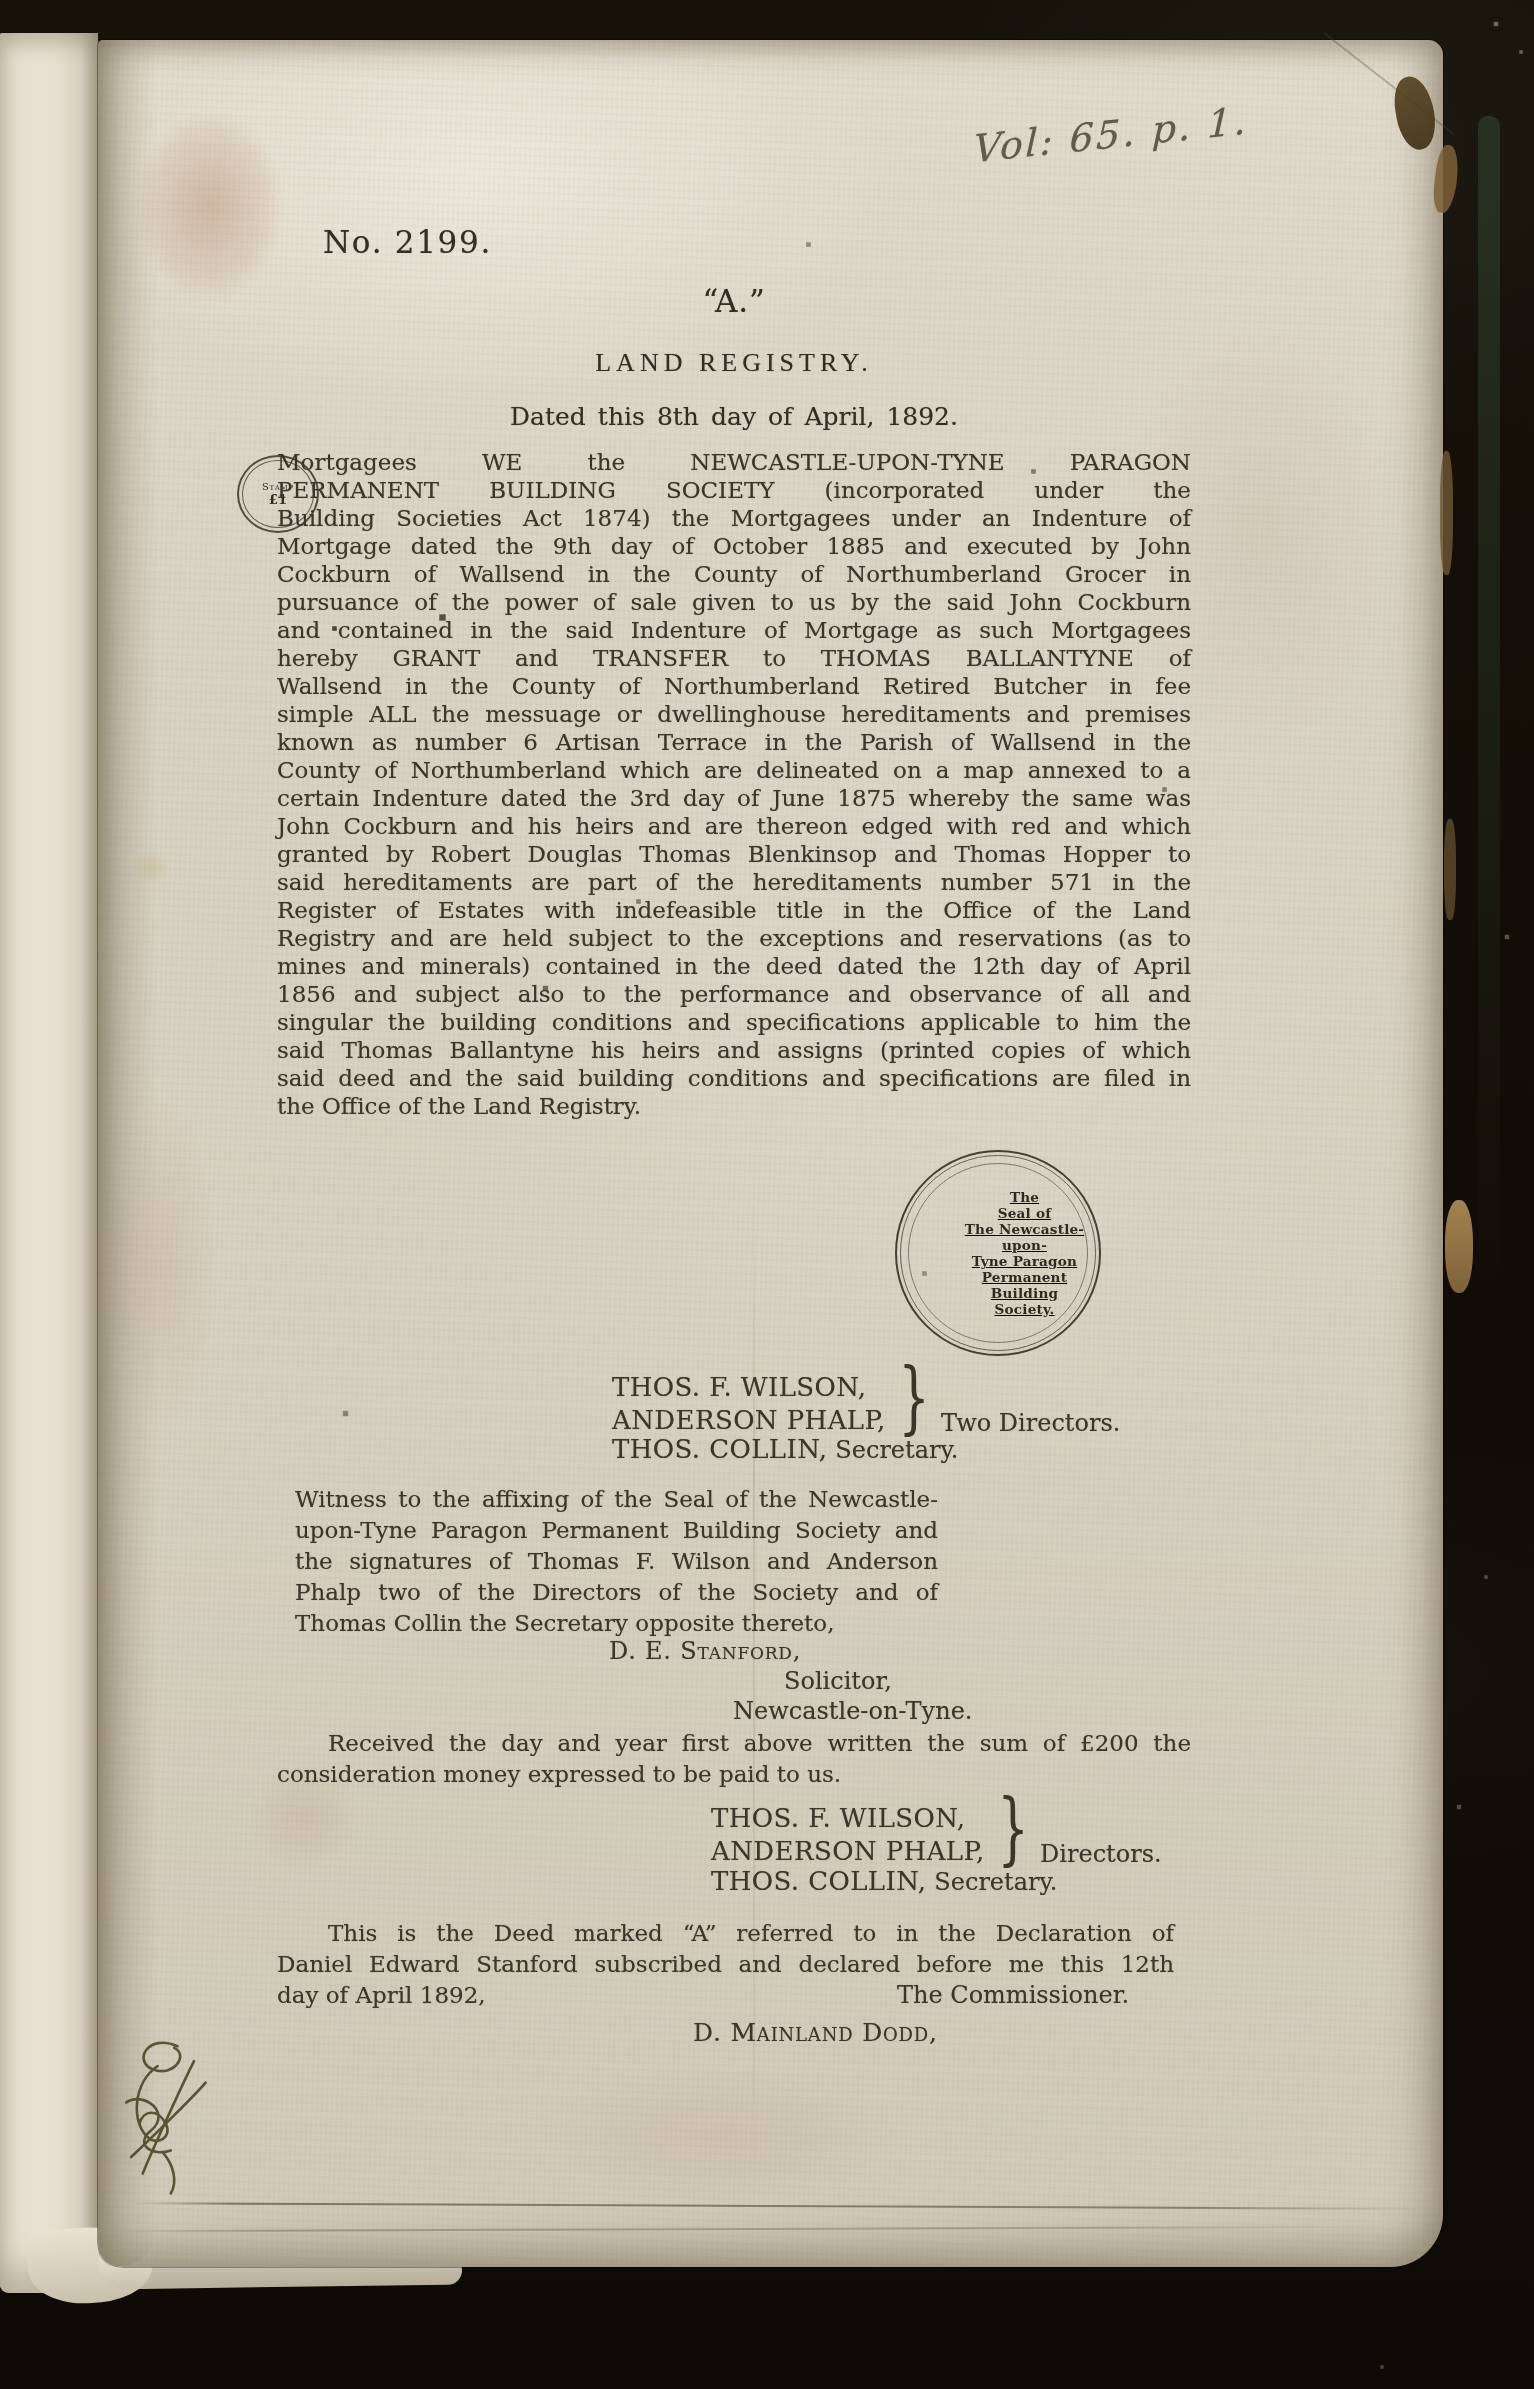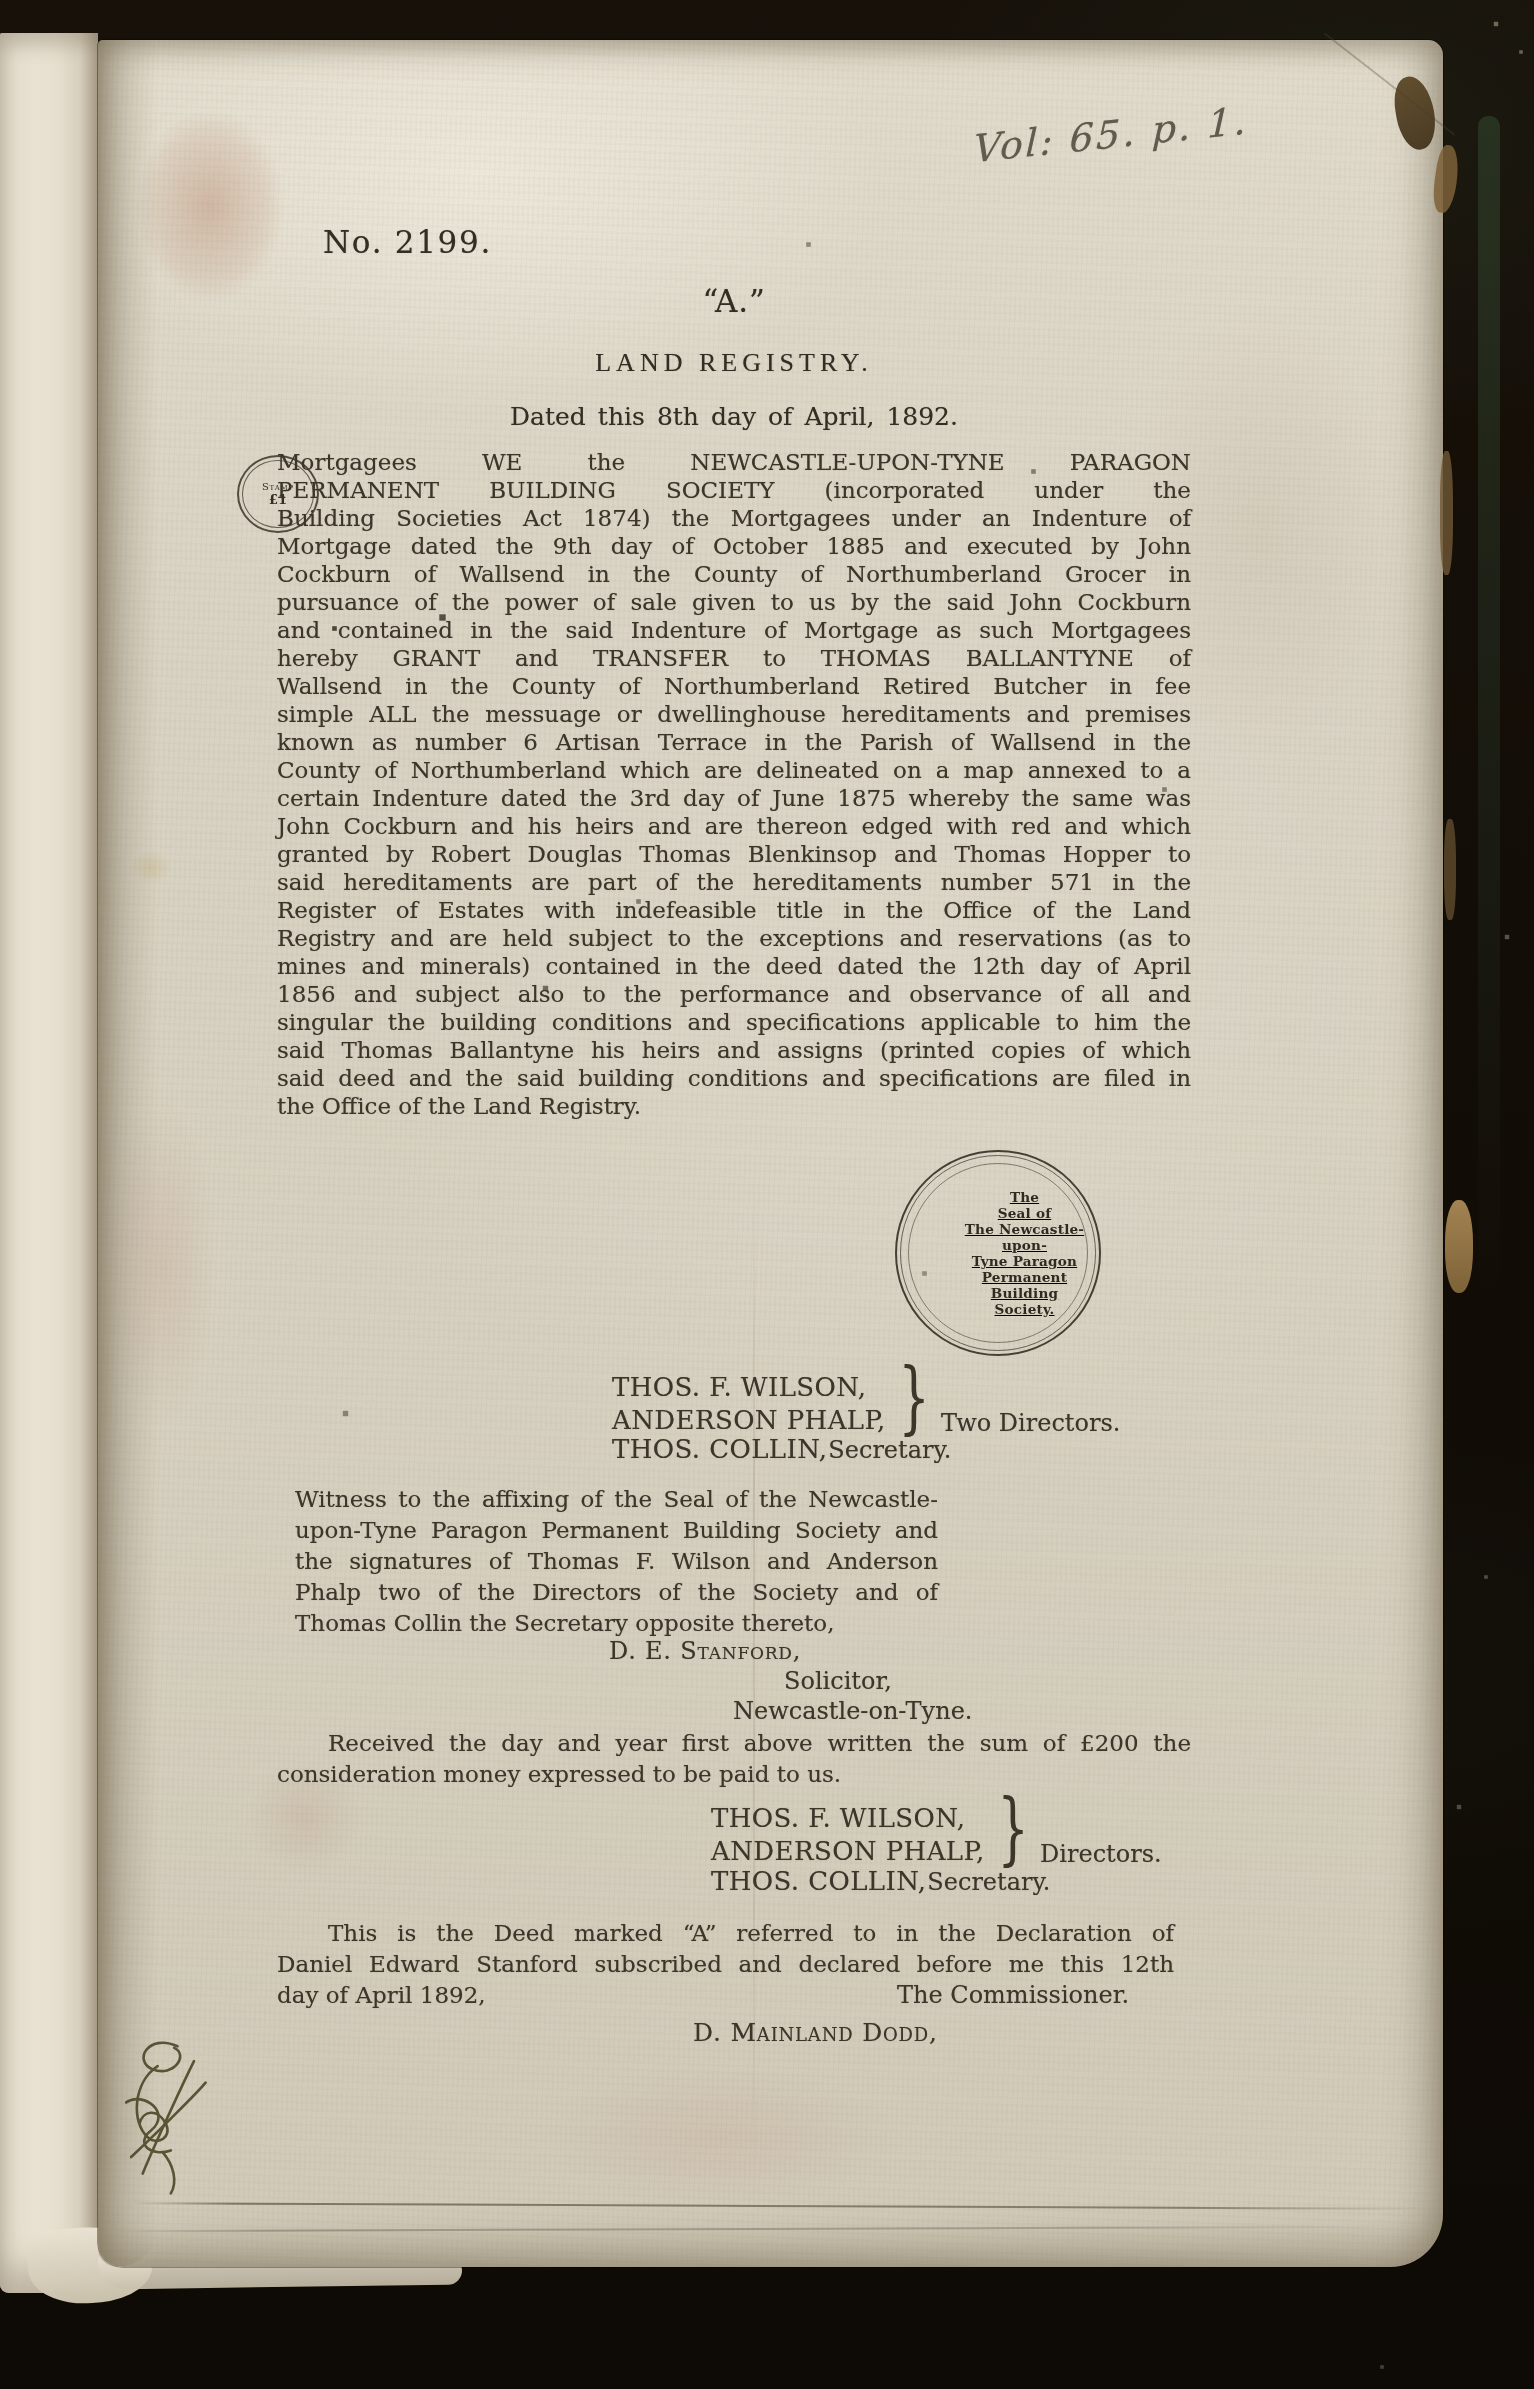--- a/index.html
+++ b/index.html
@@ -104,21 +104,21 @@
 
   .sig-block{position:absolute;display:flex;align-items:flex-end;}
   .sig1{left:514px;top:1323px;}
   .sig2{left:613px;top:1754px;}
   .sig-names{font-size:26px;line-height:33px;letter-spacing:0.4px;}
   .sig-brace{font-size:79px;line-height:69px;transform:scaleX(.62);margin:0 1.7px 5px 3.3px;font-weight:400;}
   .sig-role{font-size:24px;padding-top:3.3px;}
   .sig-secretary{position:absolute;font-size:26px;letter-spacing:0.4px;}
   .ss1{left:514px;top:1394px;}
   .ss2{left:613px;top:1826px;}
-  .sec-title{font-size:24px;letter-spacing:0;margin-left:1px;}
+  .sec-title{font-size:24px;letter-spacing:0;margin-left:8px;}
 
   .comm-name{position:absolute;left:595px;top:1978px;font-size:25px;}
   .comm-title{position:absolute;left:799px;top:1941px;font-size:24px;}
 
   .handwritten{
     position:absolute;left:875px;top:69px;width:347px;
     font-size:38px;font-style:italic;color:#5f5b4e;
     transform:rotate(-6deg) skewX(-8deg);letter-spacing:2.5px;white-space:nowrap;
     text-shadow:0 0 0.8px rgba(95,91,78,.5);
   }

